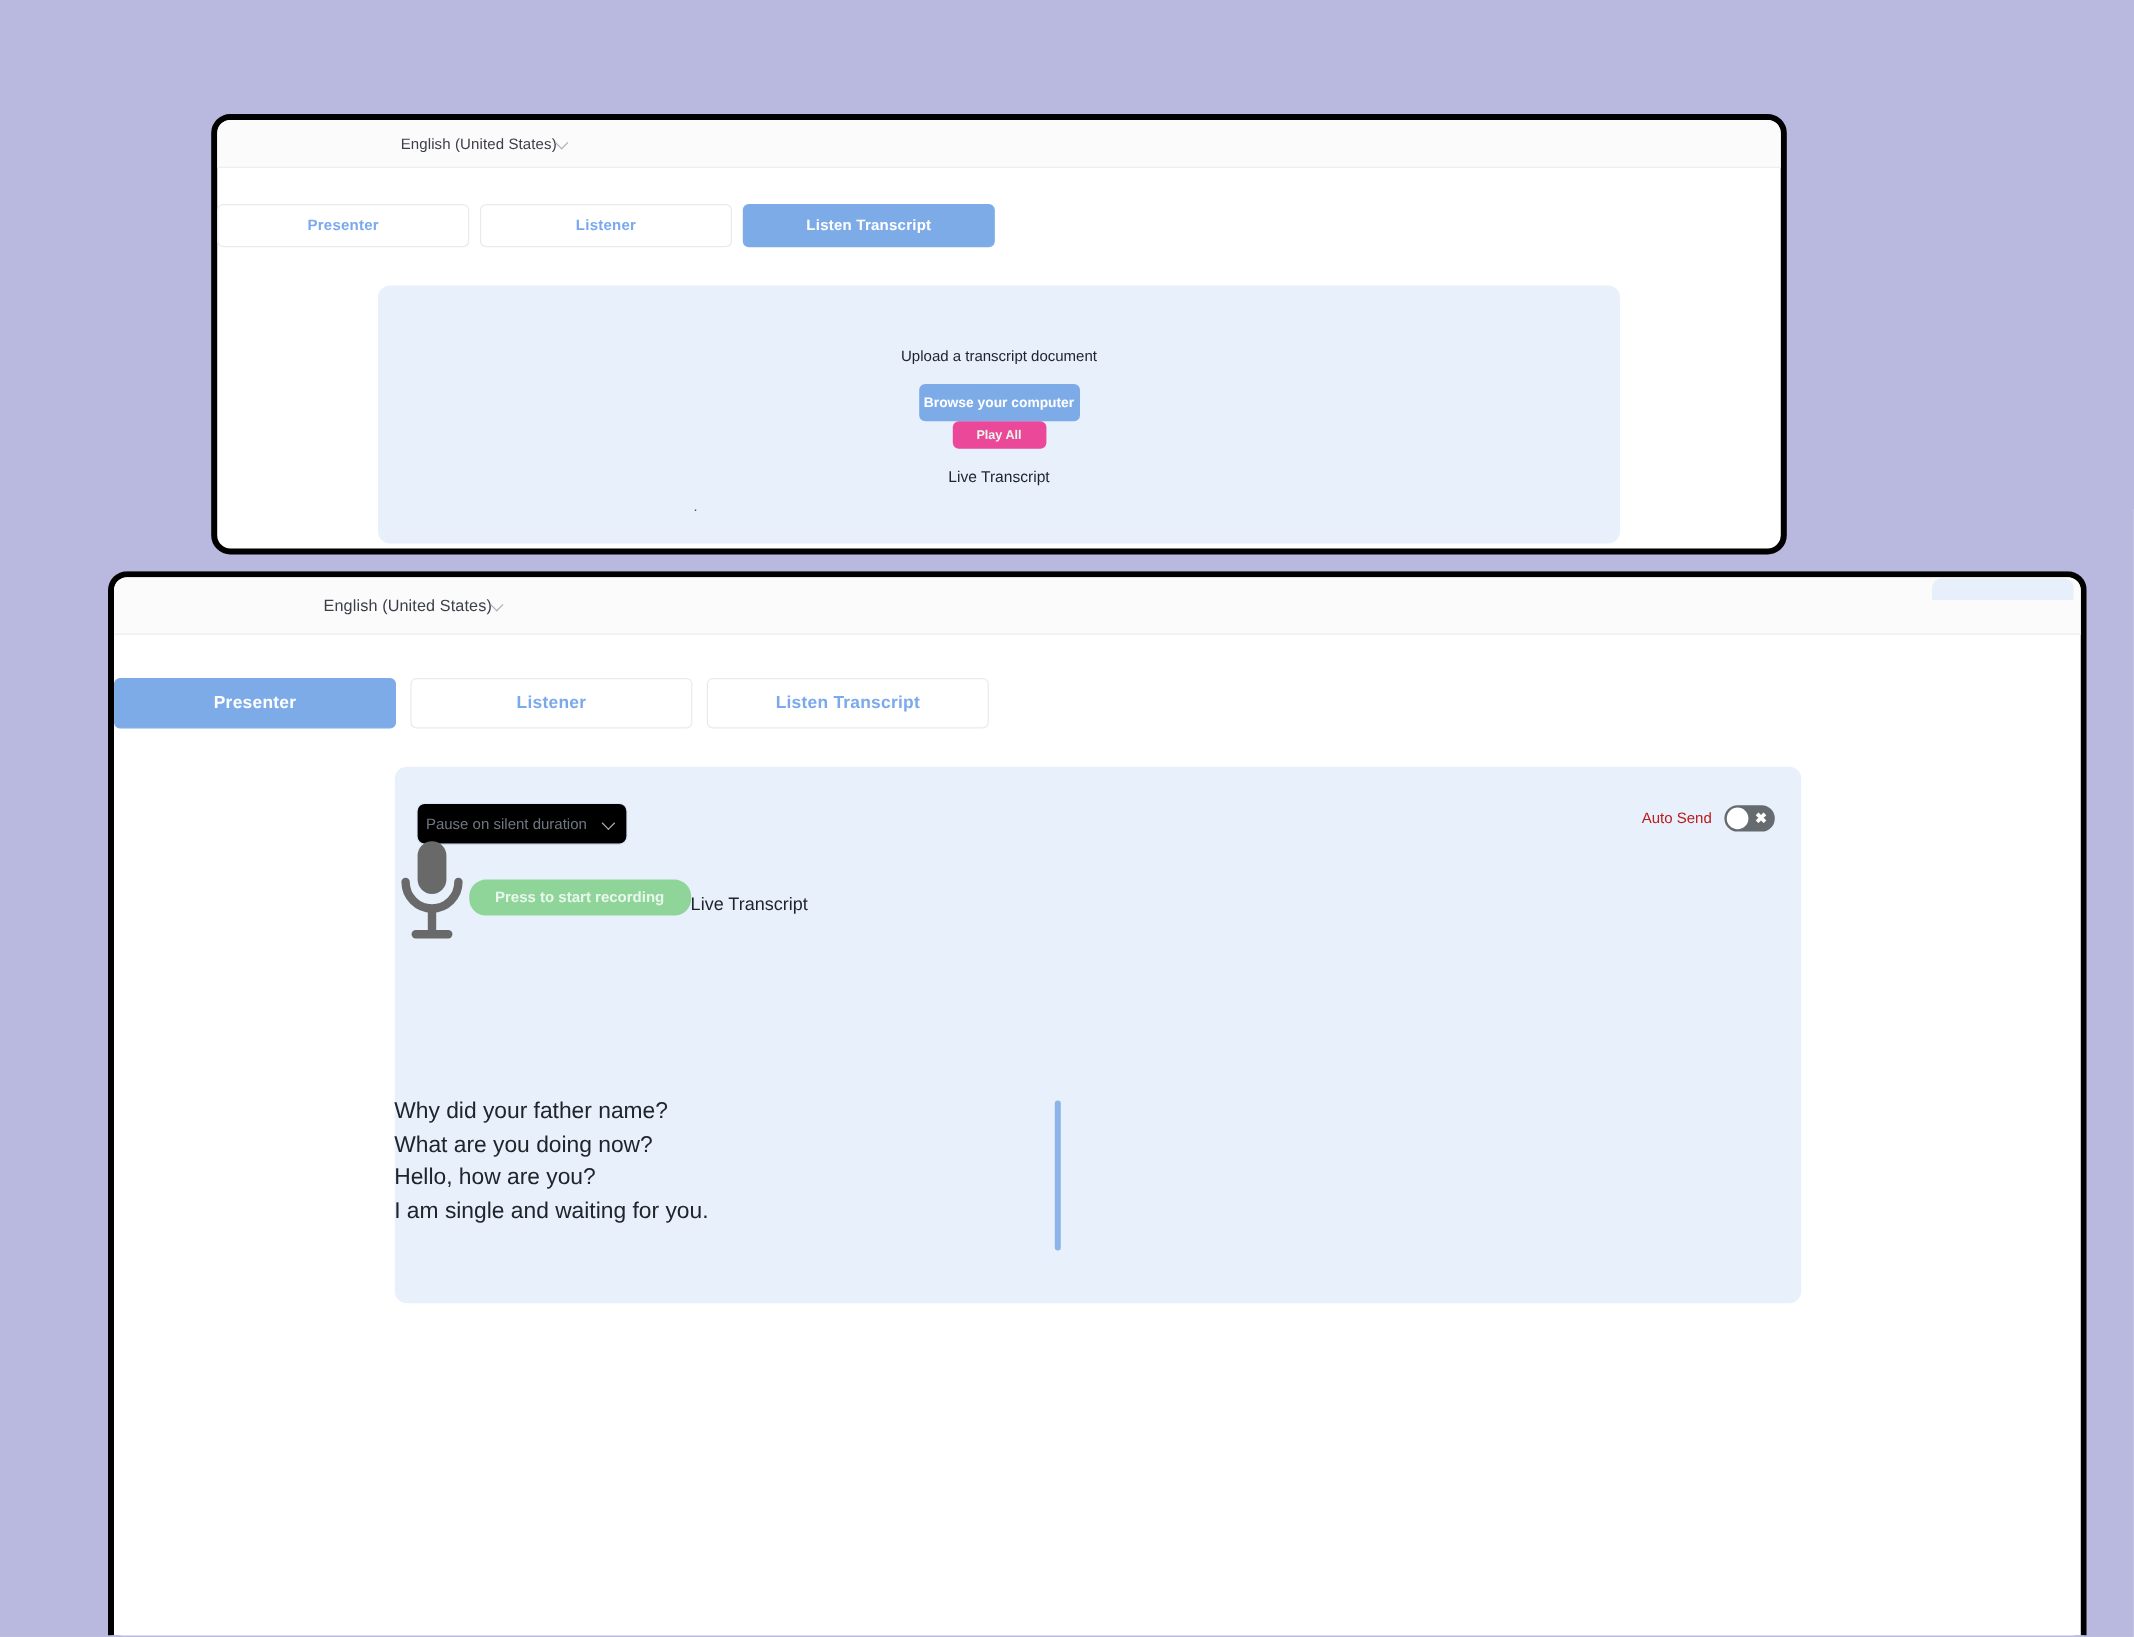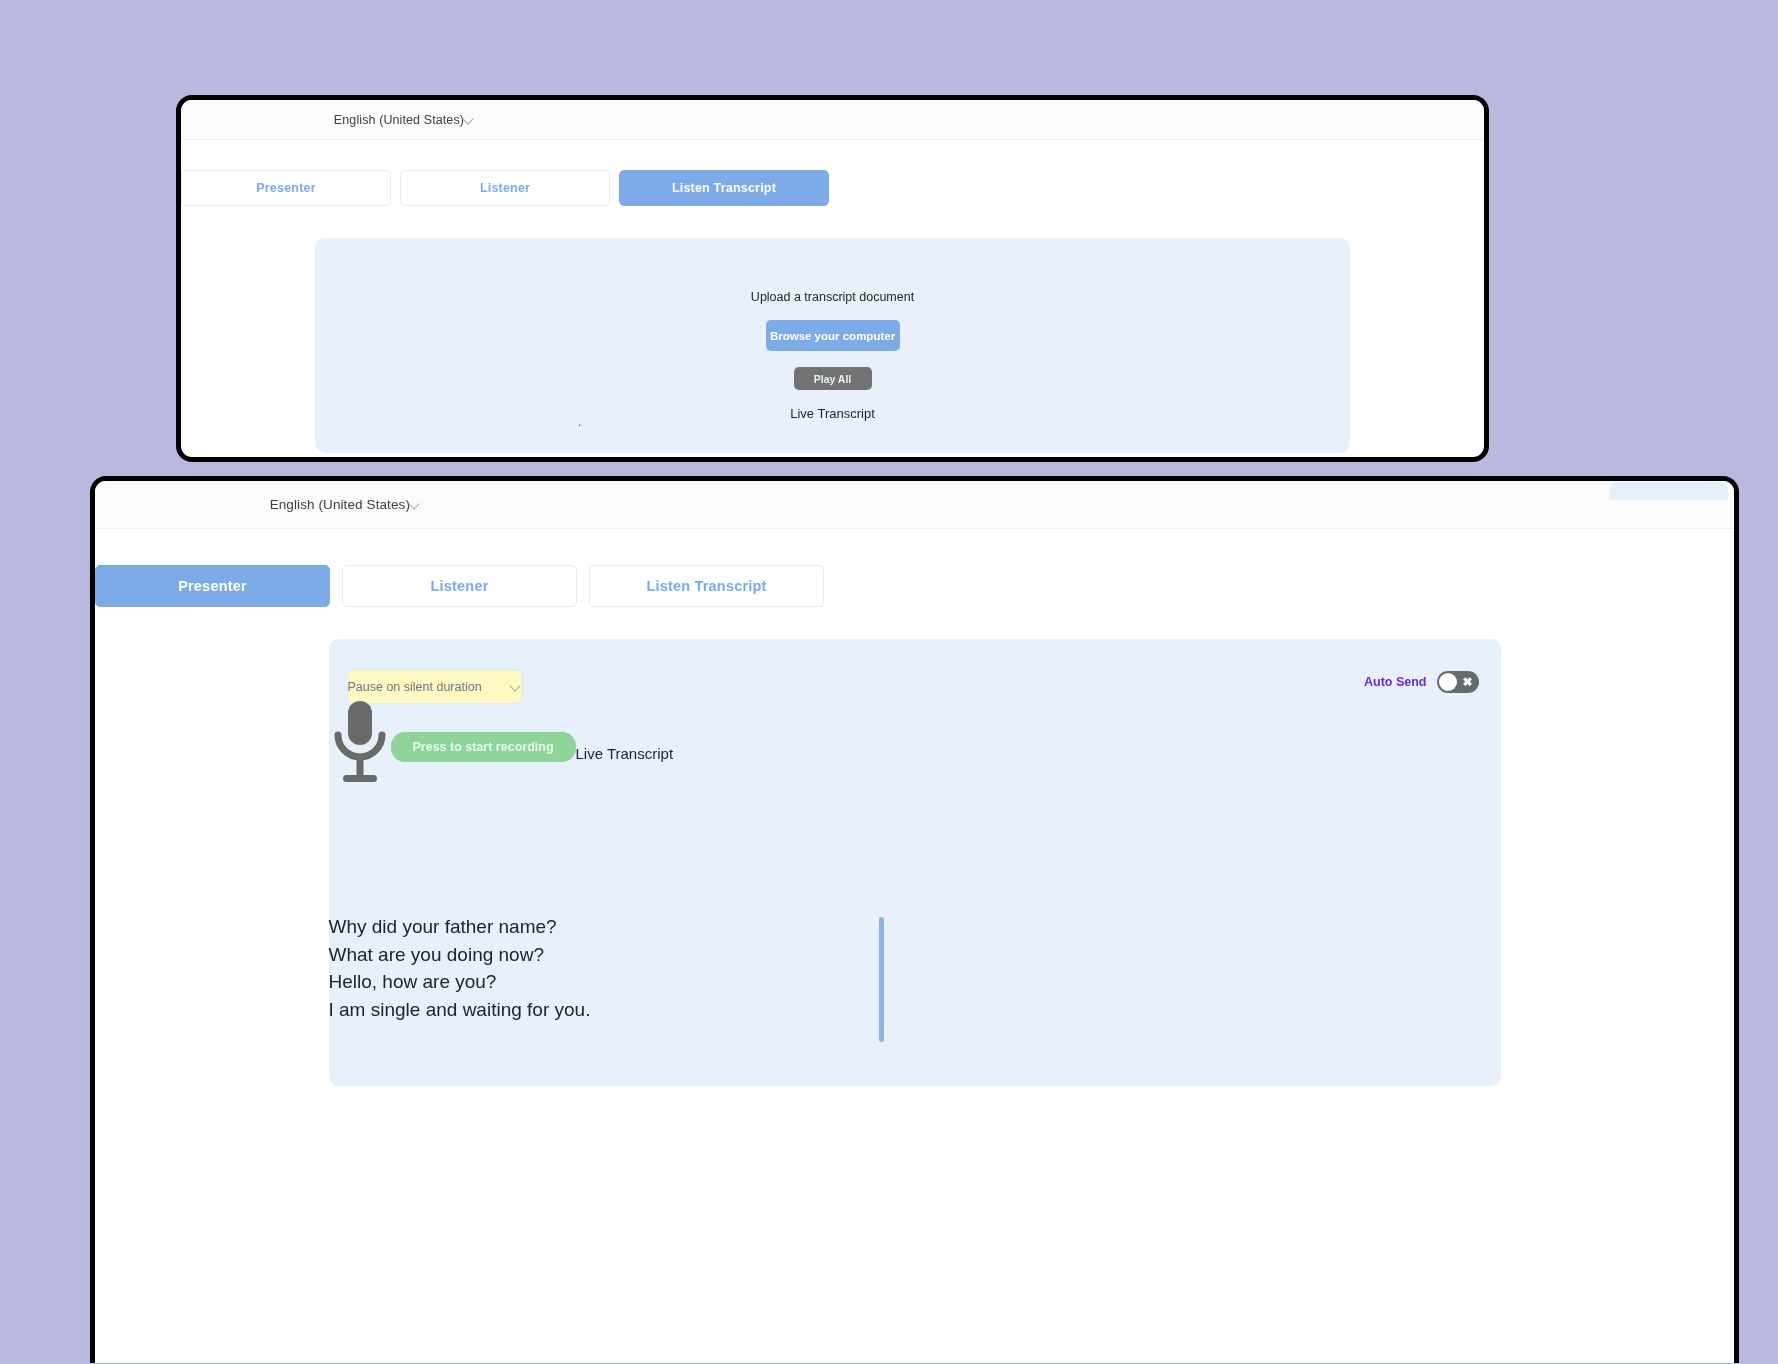--- a/index.html
+++ b/index.html
@@ -86,42 +86,42 @@
 
   
   .upload-label { font-size: 12.5px; color: #22262c; margin-top: 52px; }
   .btn-browse {
     margin-top: 16px; width: 134px; height: 31px;
     background: #7dabe8; color: #fff; border: none; border-radius: 5px;
     font-size: 11.5px; font-weight: bold; cursor: pointer;
     font-family: "Liberation Sans", sans-serif;
   }
   .btn-playall {
-    margin-top: 16px; width: 78px; height: 23px;
-    background: #737373; color: #eaf7ec; border: none; border-radius: 5px;
+    width: 78px; height: 23px;
+    background: #ec4899; color: #eaf7ec; border: none; border-radius: 5px;
     font-size: 10.5px; font-weight: bold; cursor: pointer;
     font-family: "Liberation Sans", sans-serif;
   }
   .live-label-sm { margin-top: 16px; font-size: 13px; color: #1f232a; }
   .stray-dot { position: absolute; left: 397px; bottom: 28px; font-size: 12px; color: #555; }
 
   
   .pause-select {
     position: absolute; left: 18px; top: 30px;
     width: 176px; height: 35px;
-    background: #fef9c3; border: 1px solid #dde7f6; border-radius: 7px;
-    display: flex; align-items: center; justify-content: space-between; gap: 14px;
+    background: #000000; border: 1px solid #dde7f6; border-radius: 7px;
+    display: flex; align-items: center; justify-content: center; gap: 14px;
     cursor: pointer;
   }
   .pause-select .ps-text { font-size: 12.5px; color: #6f7781; }
   .autosend {
     position: absolute; right: 22px; top: 32px;
     display: flex; align-items: center; gap: 10px;
   }
-  .autosend-label { font-size: 12.5px; font-weight: bold; color: #6d28d9; }
+  .autosend-label { font-size: 12.5px; font-weight: normal; color: #b91c1c; }
   .toggle {
     width: 42px; height: 22px; border-radius: 11px; background: #666b70;
     position: relative; cursor: pointer;
   }
   .toggle .knob {
     position: absolute; left: 2px; top: 2px;
     width: 18px; height: 18px; border-radius: 50%; background: #ffffff;
   }
   .toggle .x {
     position: absolute; right: 6px; top: 50%; transform: translateY(-50%);

